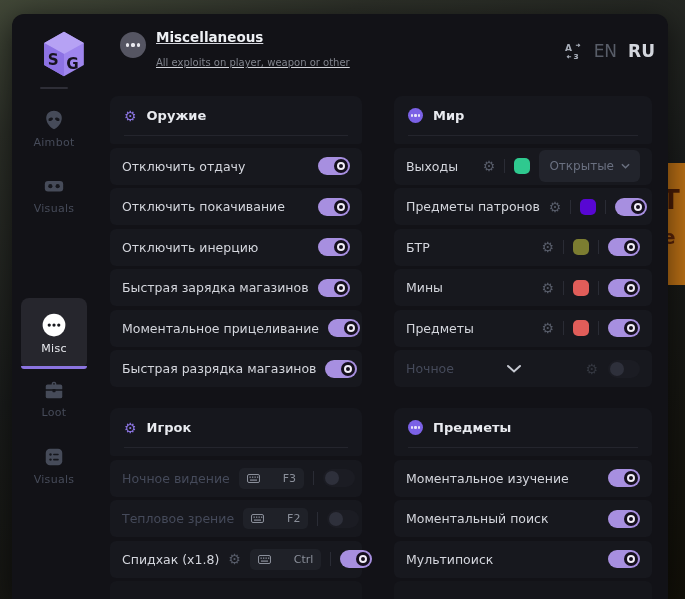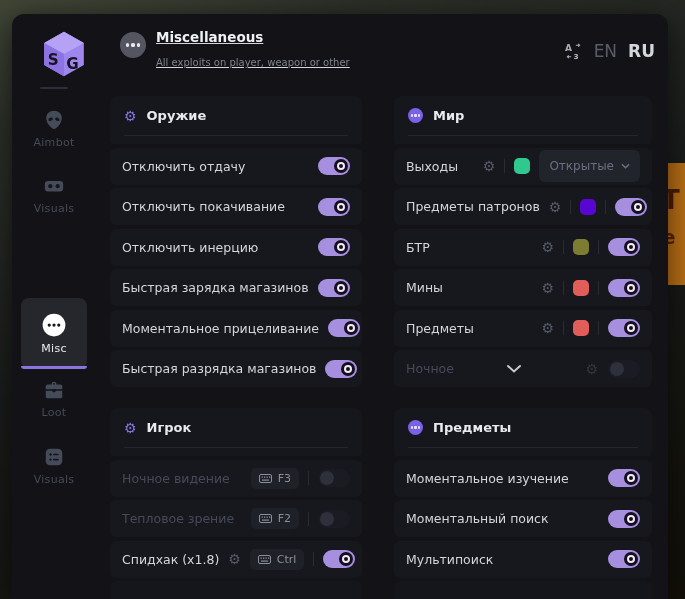--- a/index.html
+++ b/index.html
@@ -81,21 +81,21 @@
     display:flex; align-items:center; justify-content:center; }
   .toggle.on .knob { right:2px; background:#150f1d; }
   .toggle.on .ring { width:8px; height:8px; border:2.2px solid #f0ecf7;
     border-radius:50%; }
   .toggle.off { background:#20222c; }
   .toggle.off .knob { left:2px; background:#3a3d4b; }
   .toggle.off.dim { background:#1b1c23; }
   .toggle.off.dim .knob { background:#2e303b; }
 
   .keybind { height:21px; background:#1f2128; border-radius:5px; padding:0 8px;
-    display:flex; align-items:center; gap:6px; color:#8a8f9a; font-size:11px;
+    display:flex; align-items:center; gap:23px; color:#8a8f9a; font-size:11px;
     cursor:pointer; flex:none;text-align:right; }
   .keybind svg { flex:none; }
 
   .dropdown { height:32px; background:#22242c; border-radius:6px; padding:0 10px;
     display:flex; align-items:center; gap:7px; color:#6a7080; font-size:12px;
     cursor:pointer; flex:none; }
 
   .chev-expand { width:14px; height:10px; color:#c6c9d2; cursor:pointer; flex:none; }
   .spacer-s { flex:.9; } .spacer-l { flex:1.1; }
 </style>

